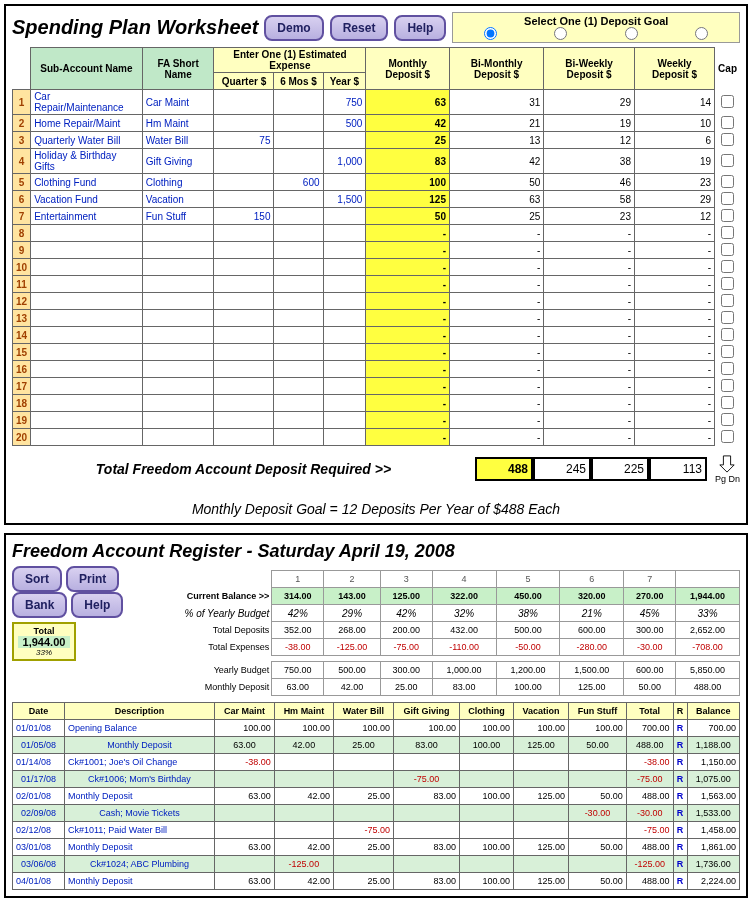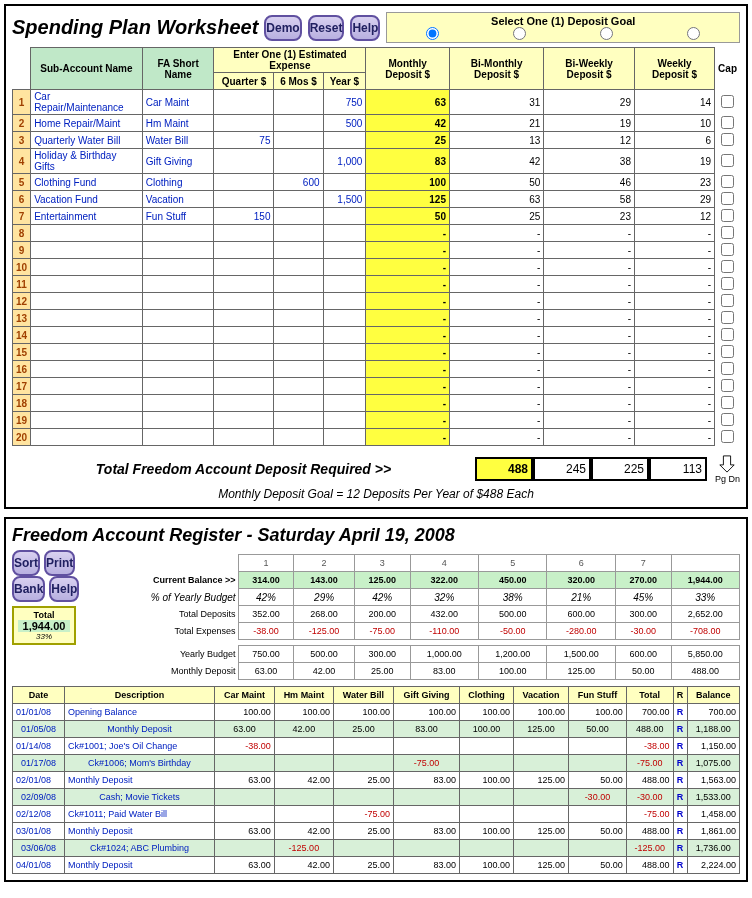--- a/index.html
+++ b/index.html
@@ -1,37 +1,37 @@
 <!DOCTYPE html>
 <html><head>
 <meta charset="utf-8">
 <style>
 * { box-sizing: border-box; margin: 0; padding: 0; }
 body { font-family: Arial, sans-serif; font-size: 11px; background: #fff; padding: 4px; }
 .panel { border: 2px solid #000; padding: 6px; margin-bottom: 8px; background: #fff; }
 .top-bar { display: flex; align-items: center; gap: 6px; }
 .title { font-size: 20px; font-weight: bold; font-style: italic; }
-.btn { background: linear-gradient(#d8d0f0,#b8b0e0); border: 2px solid #6050a0; border-radius: 8px; padding: 4px 0; font-size: 12px; font-weight: bold; cursor: pointer; color: #202060; }
+.btn { background: linear-gradient(#d8d0f0,#b8b0e0); border: 2px solid #6050a0; border-radius: 8px; padding: 4px 11px; font-size: 12px; font-weight: bold; cursor: pointer; color: #202060; }
 .deposit-goal-box { flex: 1; display: flex; flex-direction: column; align-items: center; background: #ffffc0; border: 1px solid #999; padding: 2px; }
 .dg-title { font-size: 11px; font-weight: bold; }
 .dg-radios { display: flex; width: 100%; justify-content: space-around; }
 table { border-collapse: collapse; width: 100%; margin-top: 4px; }
 th, td { border: 1px solid #666; padding: 1px 3px; font-size: 10px; text-align: center; height: 17px; }
 th { background: #c0e8c8; font-weight: bold; }
 .th-yellow { background: #ffffc0; }
 .rownum { background: #ffe4a0; font-weight: bold; color: #a04000; width: 18px; }
 .blue-text { color: #0020c0; text-align: left; }
 .num { text-align: right; }
 .yellow-cell { background: #ffff40; font-weight: bold; text-align: right; }
 .cap-col { border: none; width: 18px; }
 .totals-bar { display: flex; align-items: center; margin-top: 8px; }
 .totals-label { flex: 1; text-align: center; font-weight: bold; font-style: italic; font-size: 14px; }
 .total-cell { border: 2px solid #000; width: 58px; padding: 3px; text-align: right; font-size: 12px; }
 .total-yellow { background: #ffff40; font-weight: bold; }
-.small-note { font-style: italic; font-size: 12px; text-align: center; margin-top: 3px; }
+.small-note { font-style: italic; font-size: 14px; text-align: center; margin-top: 17px; }
 .pgdn { display: flex; flex-direction: column; align-items: center; margin-left: 8px; }
 .arrow-down { width: 18px; height: 20px; }
 
 .reg-title { font-size: 18px; font-weight: bold; font-style: italic; }
 .reg-head { display: flex; gap: 6px; align-items: flex-start; margin-top: 4px; }
 .btn-col { display: flex; flex-direction: column; }
 .btn-row { display: flex; gap: 4px; }
 .total-box { border: 2px solid #a0a000; background: #ffffc0; padding: 2px 4px; text-align: center; margin-top: 4px; width: 64px; }
 .summary-tbl td, .summary-tbl th { border: 1px solid #999; font-size: 9px; padding: 1px 2px; }
 .summary-tbl th { background: #ffffc0; }

